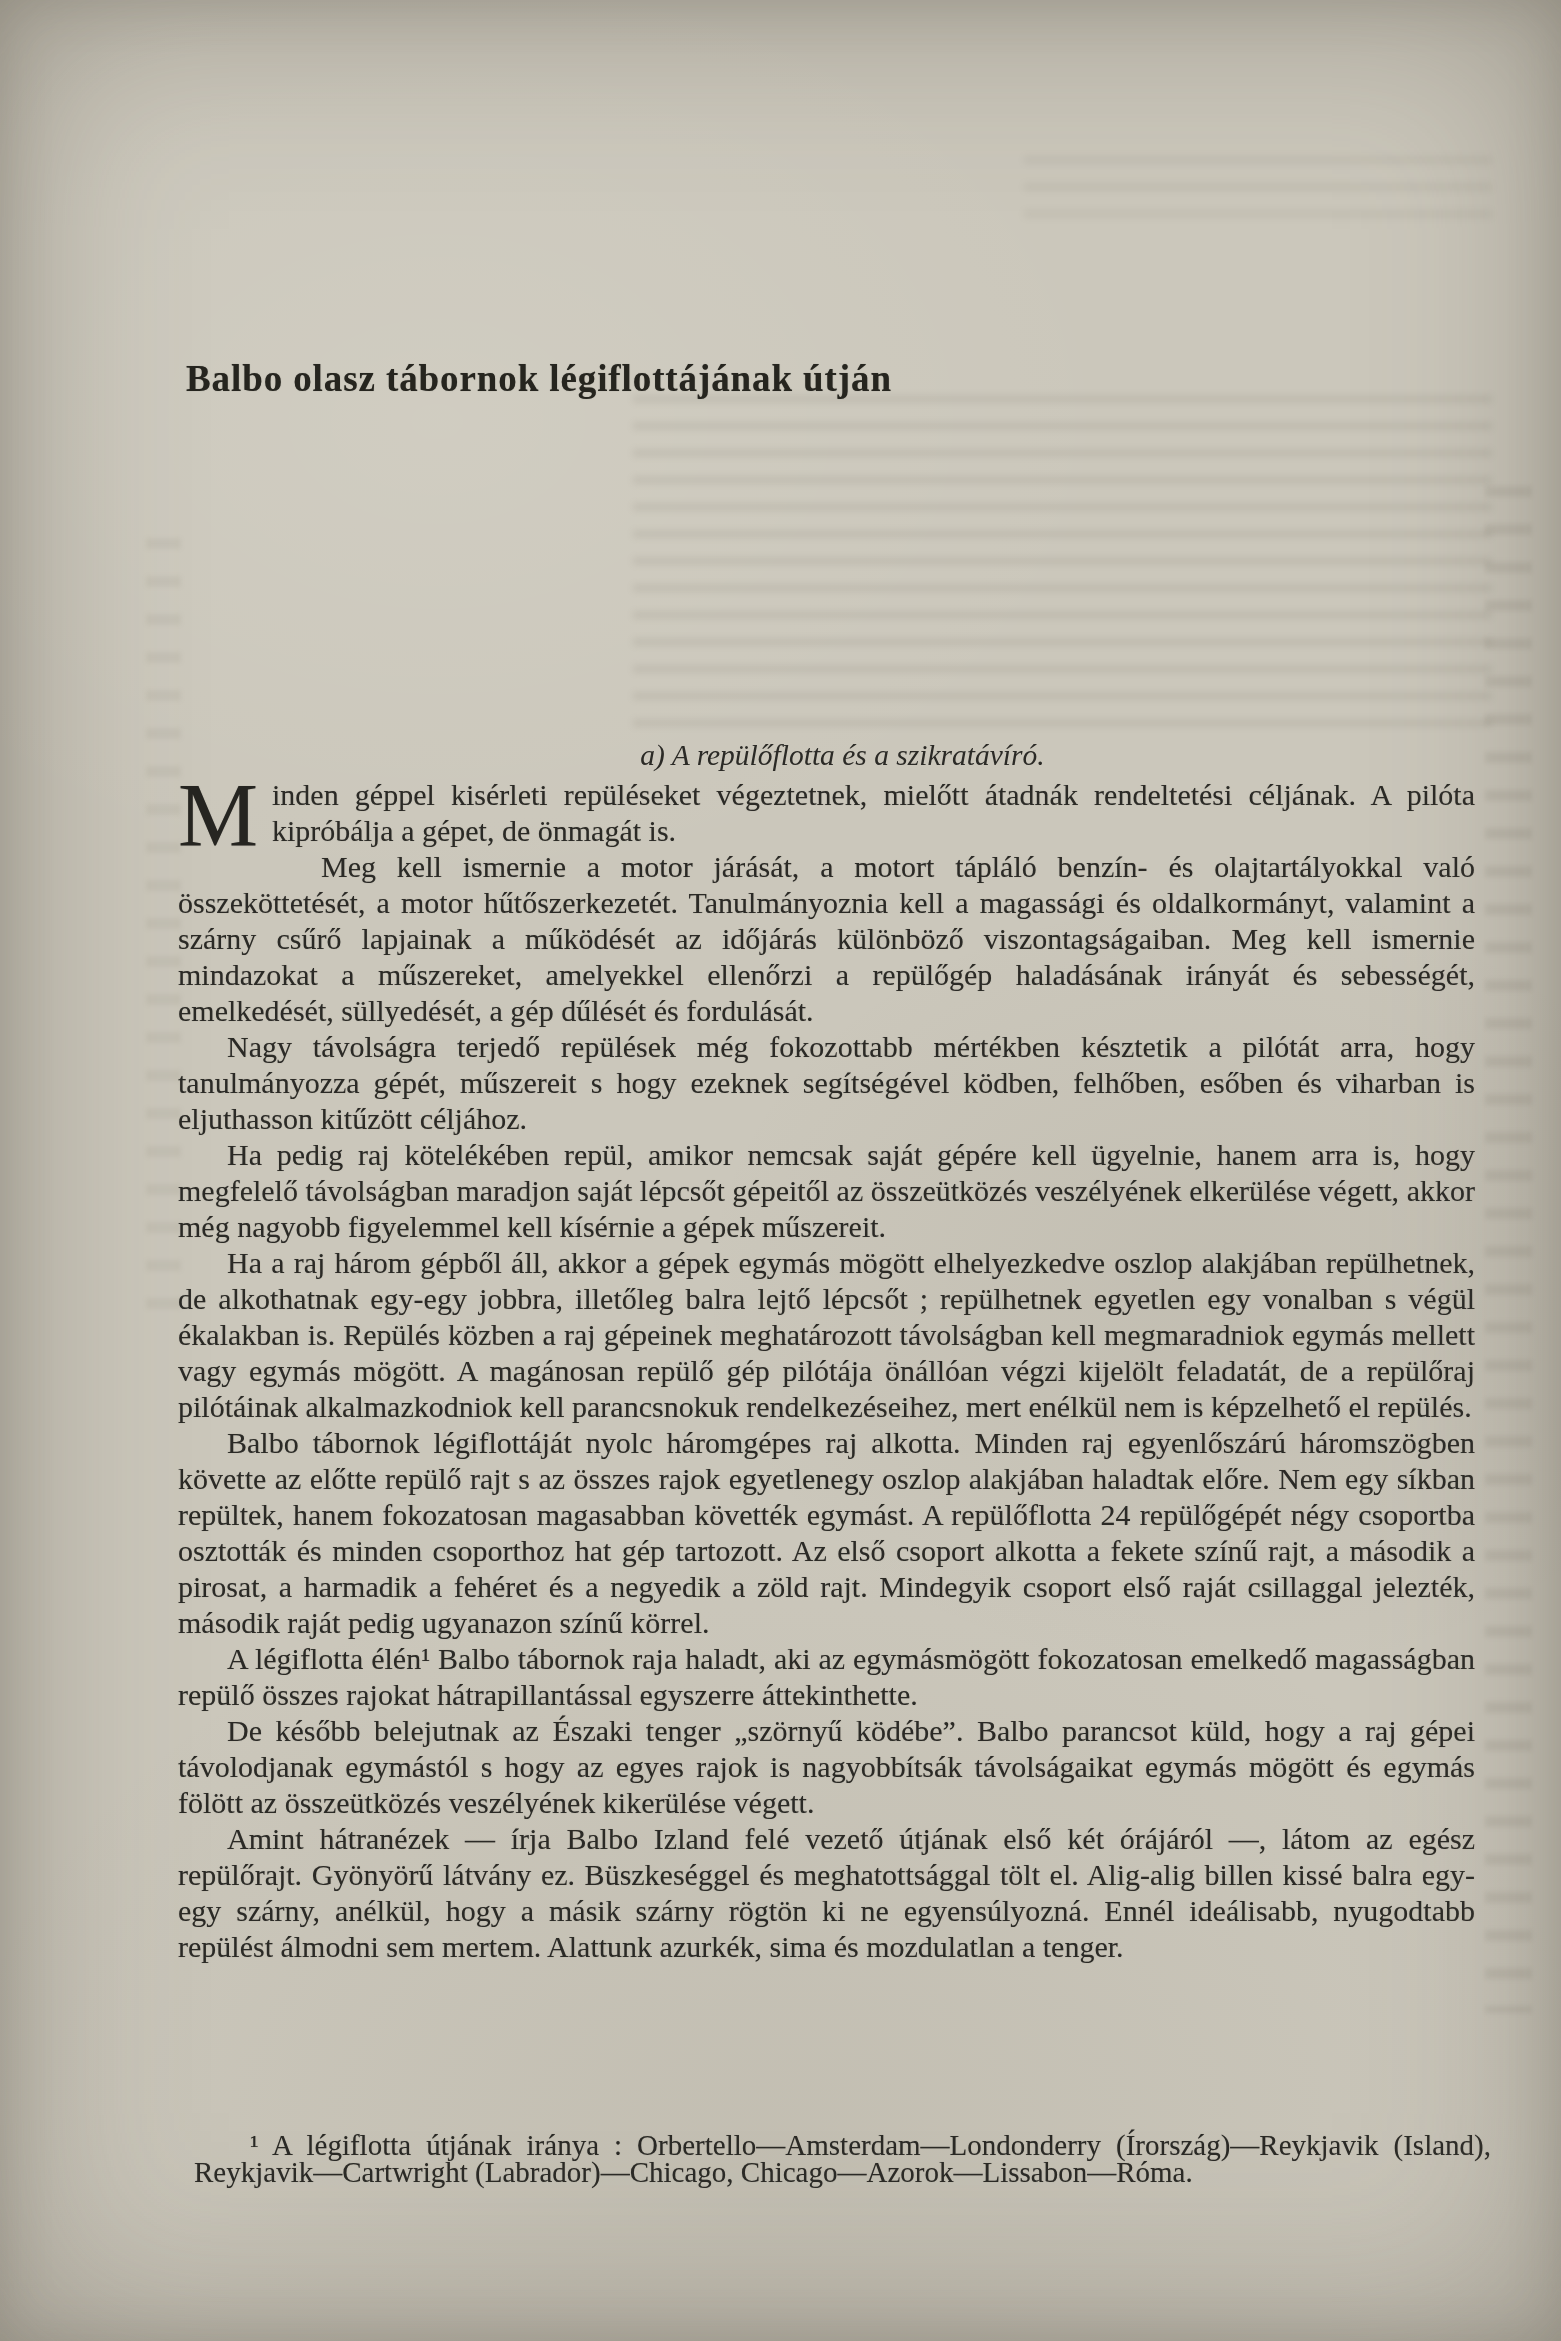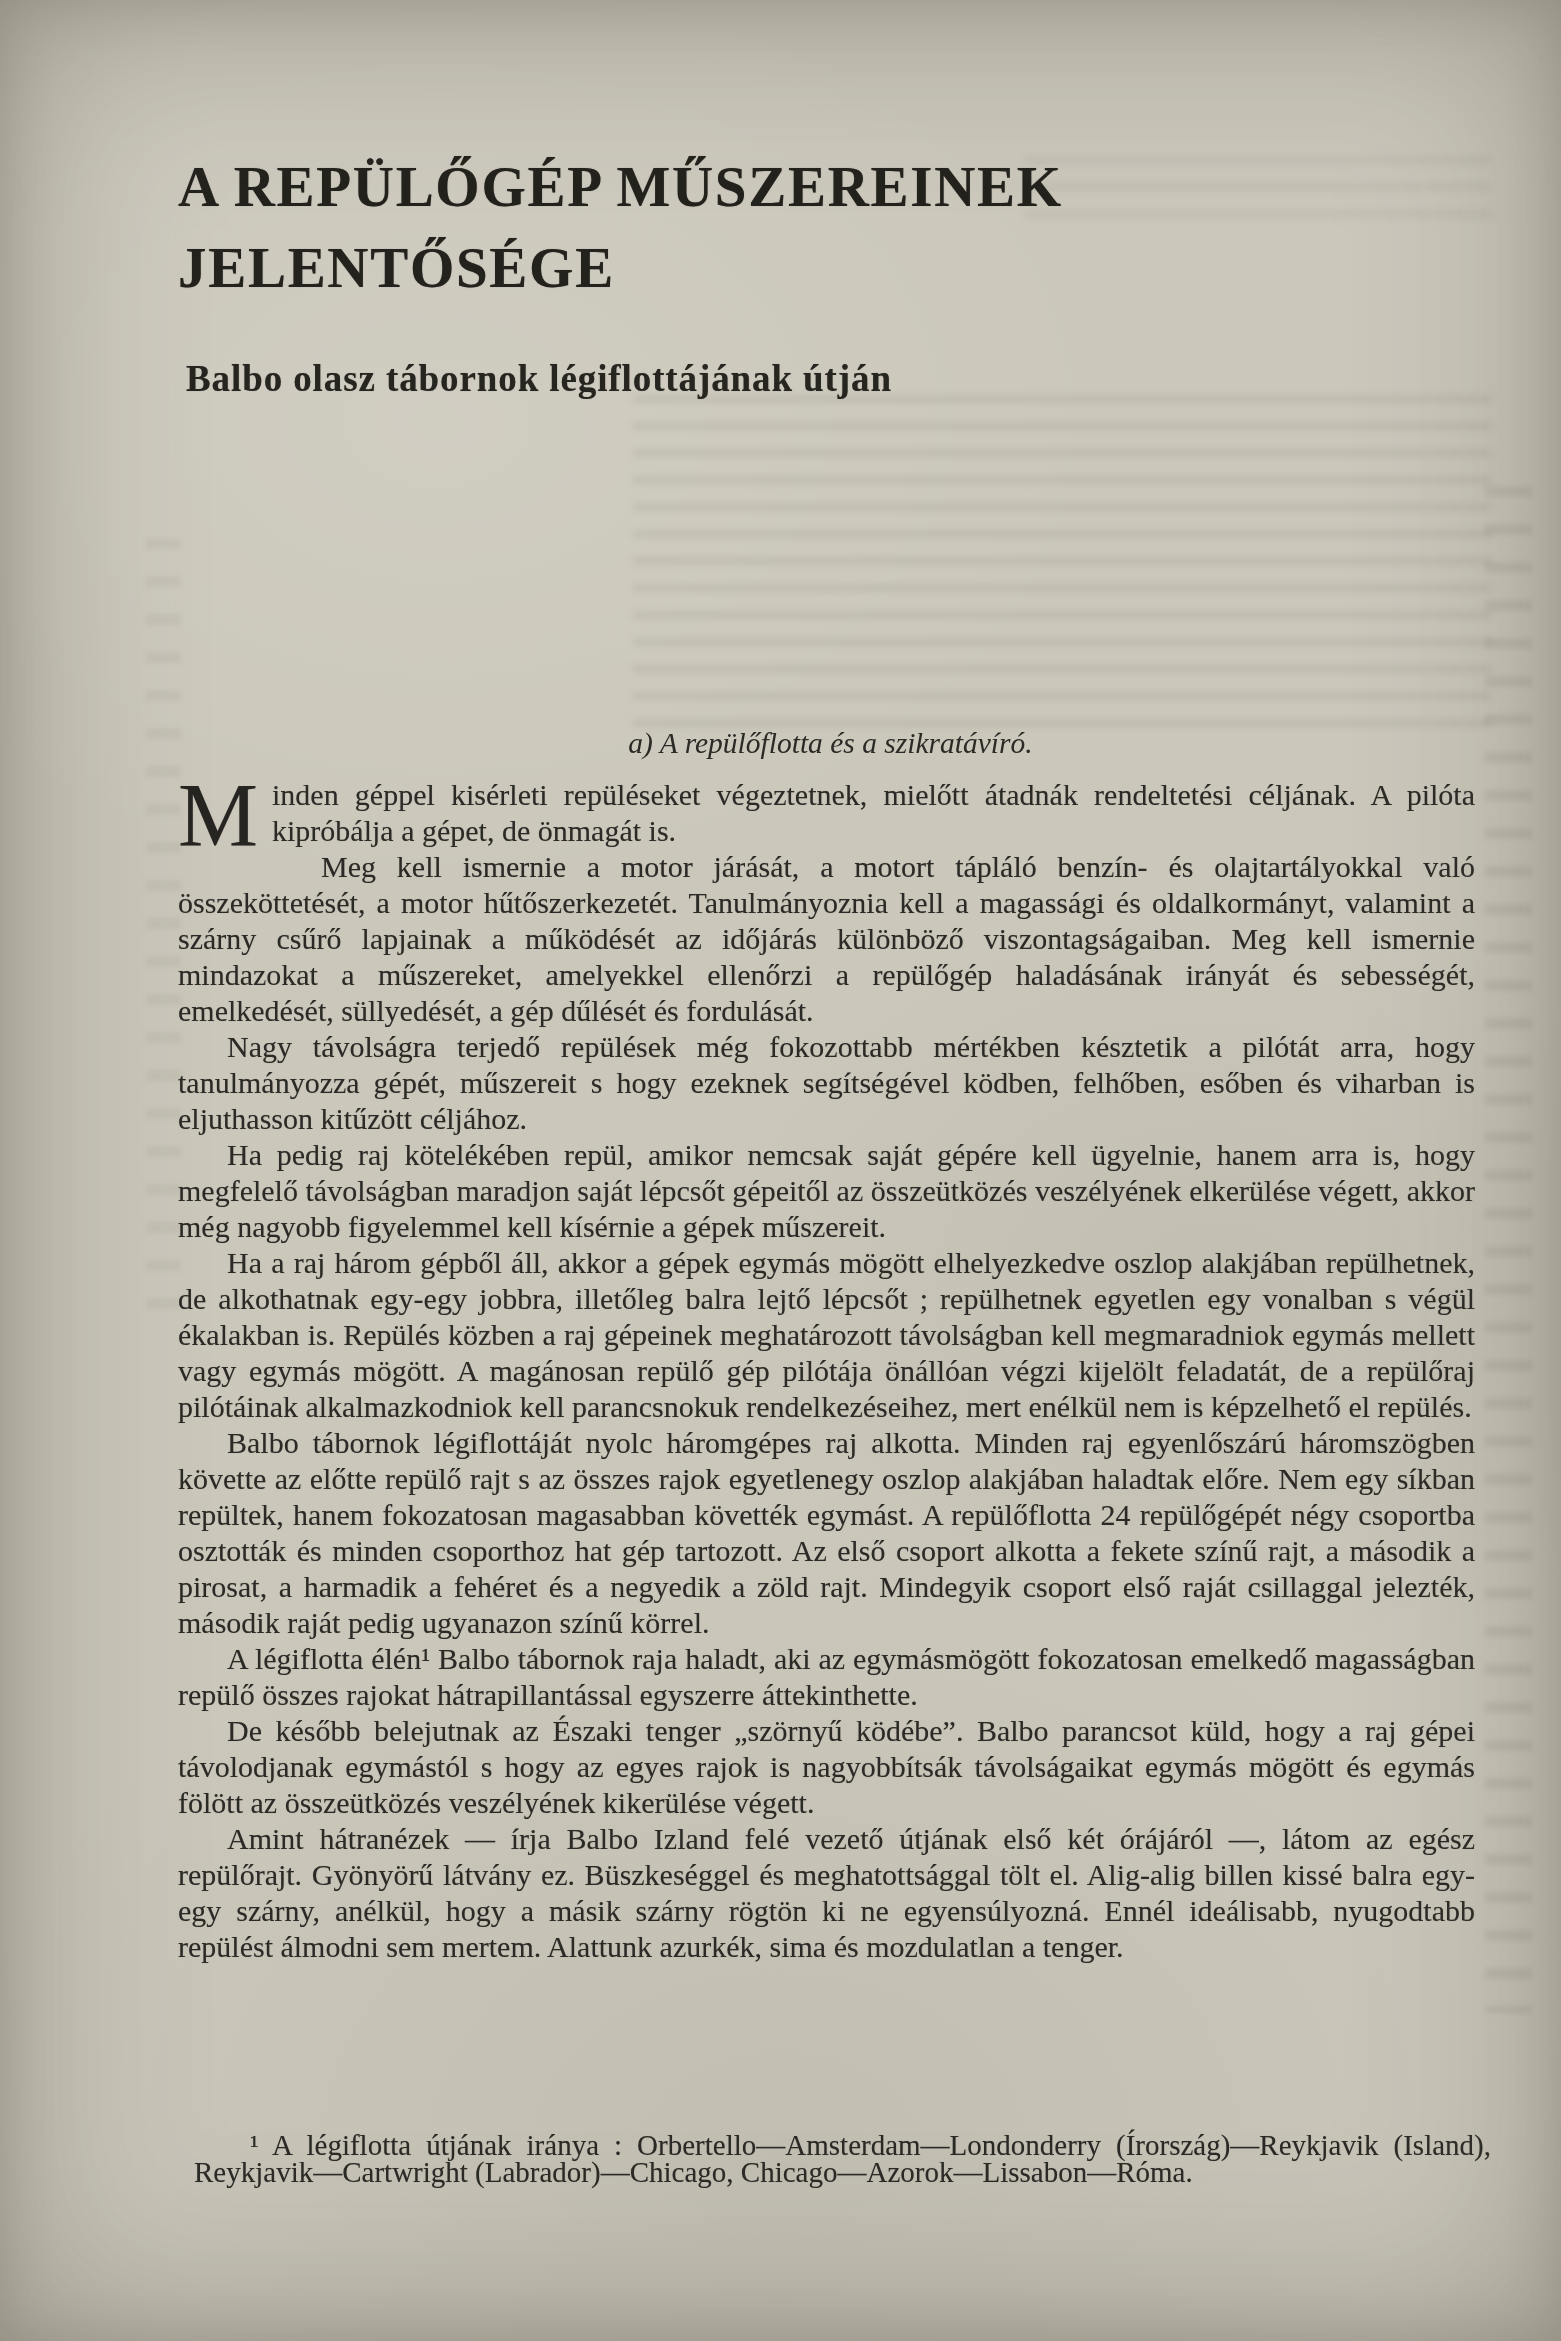--- a/index.html
+++ b/index.html
@@ -76,21 +76,21 @@
     font-weight: bold;
     letter-spacing: 0.9px;
     color: #26251f;
     text-shadow: 0 0 0.9px rgba(35,34,29,0.4);
   }
   .section-heading {
     position: absolute;
     left: 178px;
     top: 723px;
     width: 1297px;
-    margin: 4px;
+    margin: 16px;
     text-align: center;
     font-style: italic;
     font-weight: normal;
     font-size: 29.5px;
     color: #2b2a26;
   }
   .body-text {
     position: absolute;
     left: 178px;
     top: 777px;
@@ -134,21 +134,20 @@
 </head>
 <body>
 
 <div class="page">
 
   <div class="bleed bleed-lines b1"></div>
   <div class="bleed bleed-lines b2"></div>
   <div class="bleed bleed-strip b3"></div>
   <div class="bleed bleed-strip b4"></div>
 
-  <h1 class="title"><span>A REPÜLŐGÉP MŰSZEREINEK</span><br><span>JELENTŐSÉGE</span></h1>
 
   <h2 class="subtitle">Balbo olasz tábornok légiflottájának útján</h2>
 
   <h3 class="section-heading">a) A repülőflotta és a szikratávíró.</h3>
 
   <div class="body-text">
     <p class="lead"><span class="dropcap">M</span><span>inden géppel kisérleti repüléseket végeztetnek, mielőtt átadnák rendeltetési céljának. A pilóta kipróbálja a gépet, de önmagát is.</span></p>
     <p>Meg kell ismernie a motor járását, a motort tápláló benzín- és olajtartályokkal való összeköttetését, a motor hűtőszerkezetét. Tanulmányoznia kell a magassági és oldalkormányt, valamint a szárny csűrő lapjainak a működését az időjárás különböző viszontagságaiban. Meg kell ismernie mindazokat a műszereket, amelyekkel ellenőrzi a repülőgép haladásának irányát és sebességét, emelkedését, süllyedését, a gép dűlését és fordulását.</p>
     <p>Nagy távolságra terjedő repülések még fokozottabb mértékben késztetik a pilótát arra, hogy tanulmányozza gépét, műszereit s hogy ezeknek segítségével ködben, felhőben, esőben és viharban is eljuthasson kitűzött céljához.</p>
     <p>Ha pedig raj kötelékében repül, amikor nemcsak saját gépére kell ügyelnie, hanem arra is, hogy megfelelő távolságban maradjon saját lépcsőt gépeitől az összeütközés veszélyének elkerülése végett, akkor még nagyobb figyelemmel kell kísérnie a gépek műszereit.</p>

